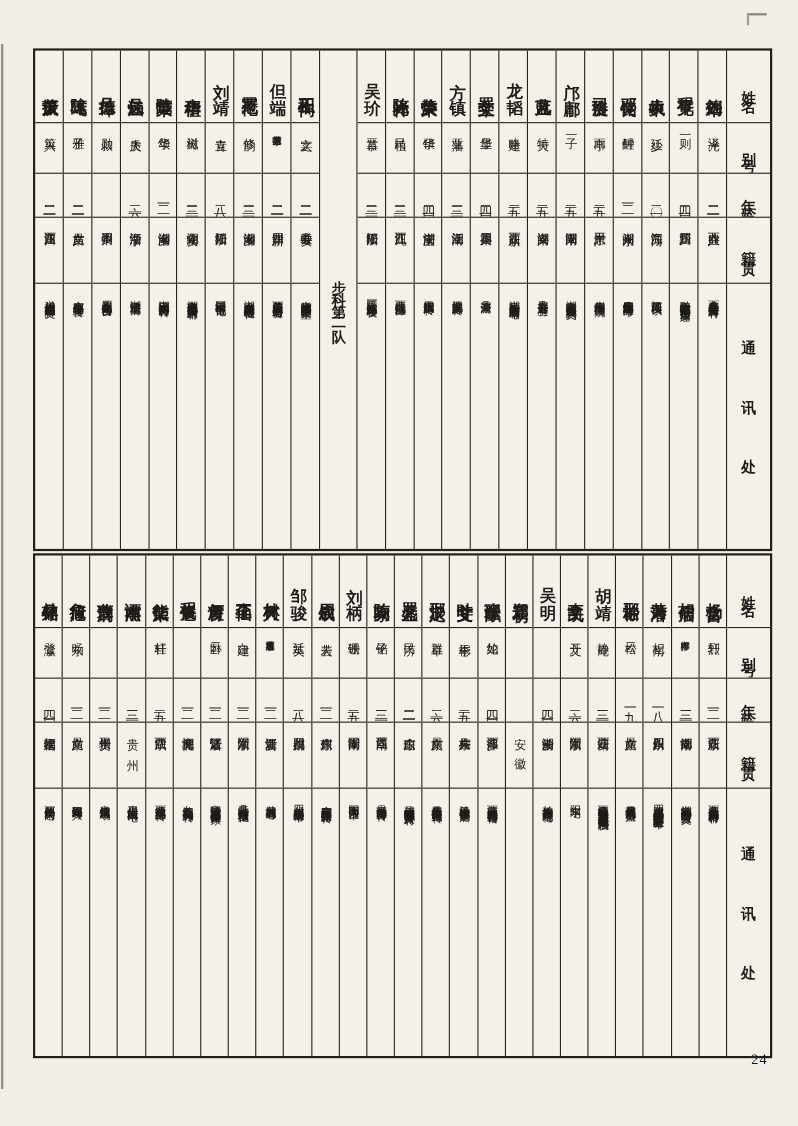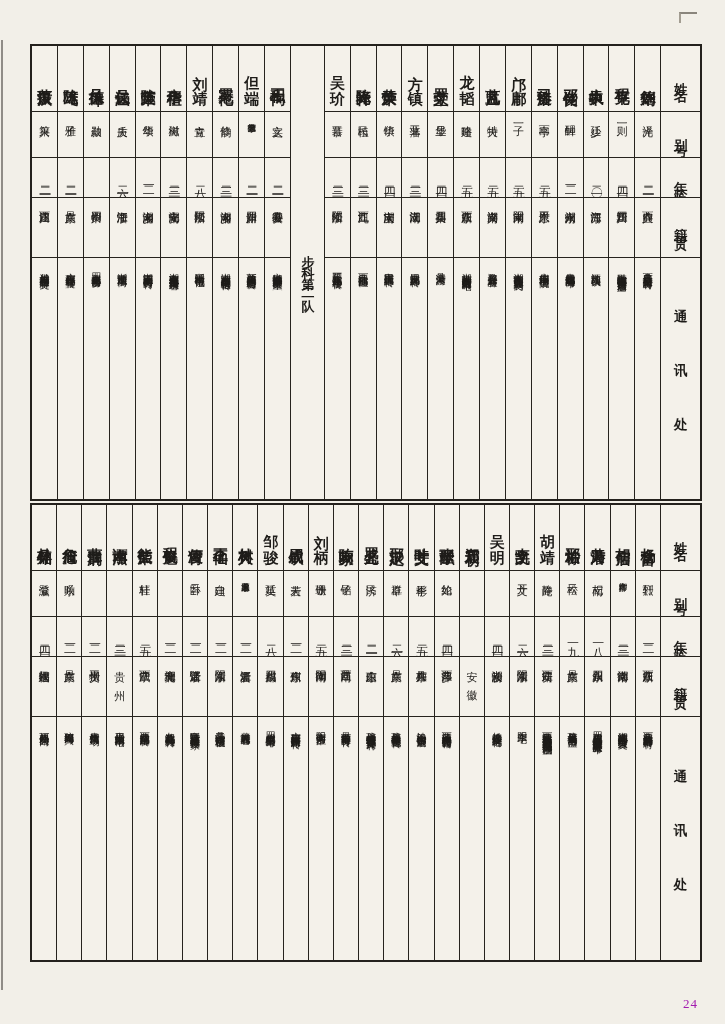--- a/index.html
+++ b/index.html
@@ -60,21 +60,21 @@
   .header-col .cell{align-items:center;padding:0;}
   .vtext.hdr{font-weight:bold;font-size:13.5px;}
   .vtext.hdr-name,.vtext.hdr-alias,.vtext.hdr-age{letter-spacing:.55em;}
   .vtext.hdr-origin{letter-spacing:.8em;}
   .vtext.hdr-address{letter-spacing:4em;}
   
   .section-cell{height:100%;align-items:center;border-bottom:none;}
   .section-cell .vtext{font-size:13px;font-weight:bold;letter-spacing:.85em;}
   .page-number{
     position:absolute;left:683px;top:955px;
-    font-size:13px;letter-spacing:1px;color:#a21caf;margin-top:41px;
+    font-size:13px;letter-spacing:1px;color:#0f172a;
   }
 </style>
 </head>
 <body>
 
 <div class="sheet">
   <div class="scan-edge"></div>
   <div class="corner-mark"></div>
 
   <div class="vtable" id="top-table">

